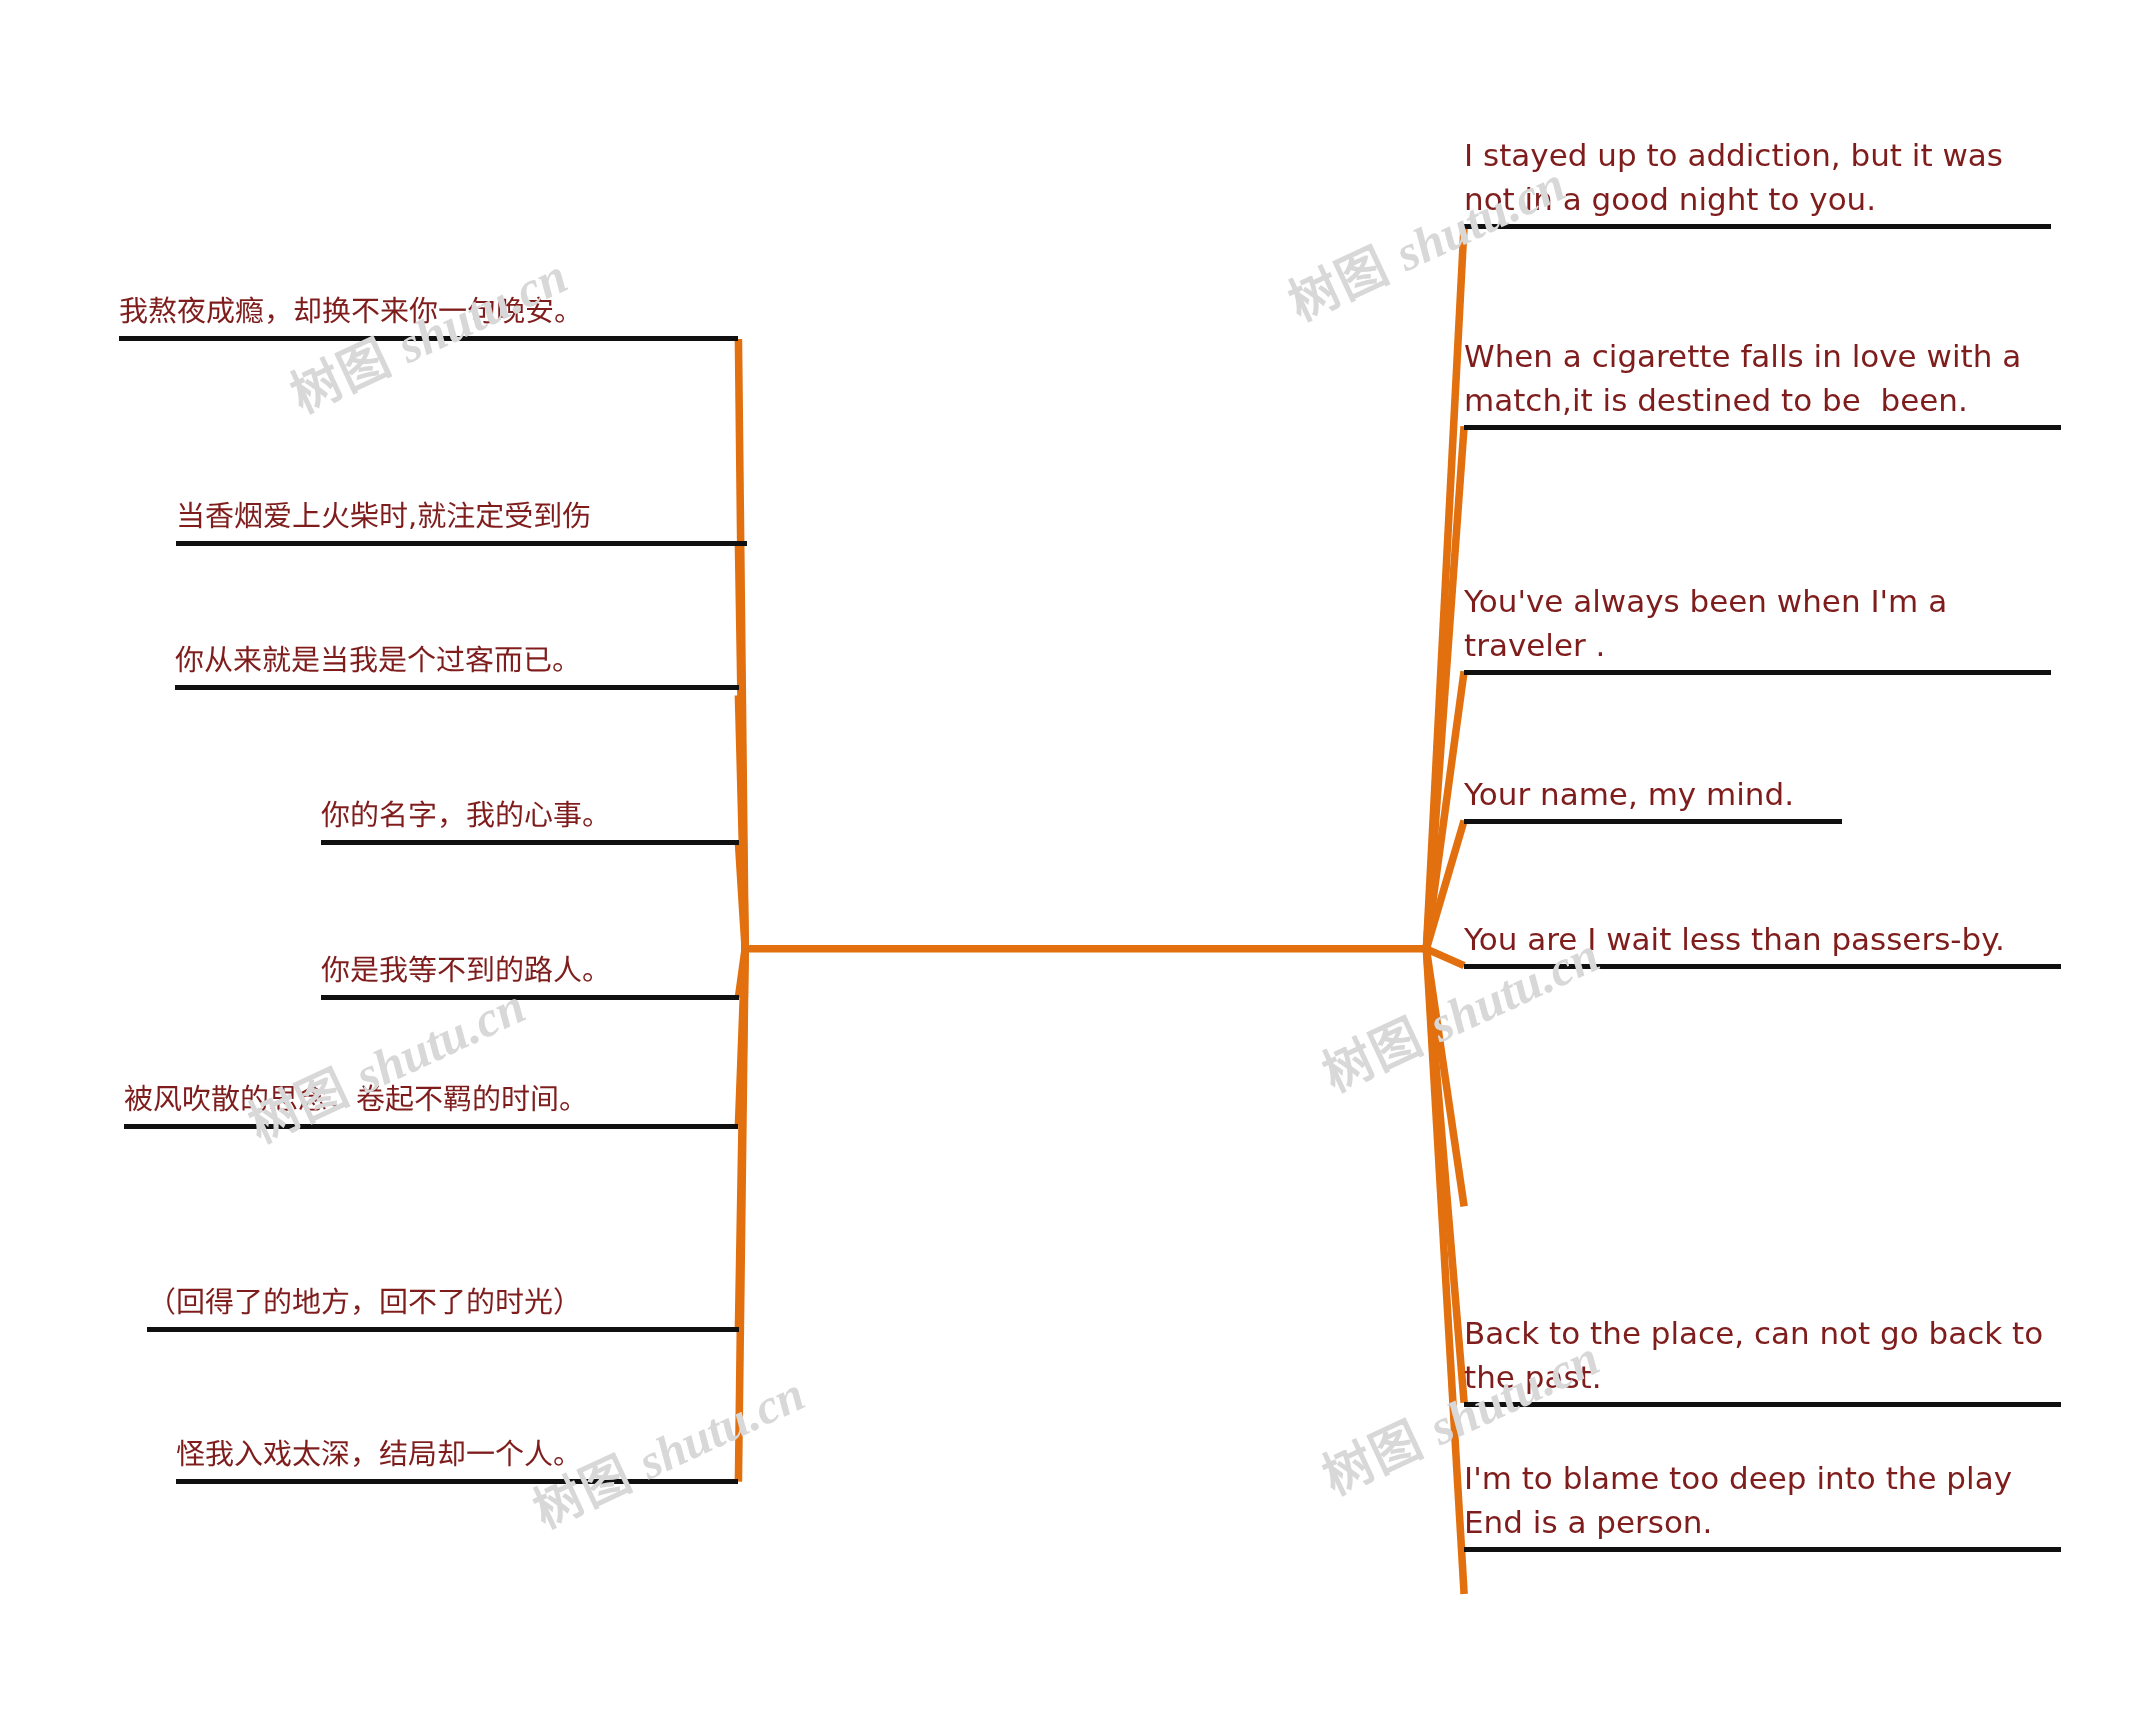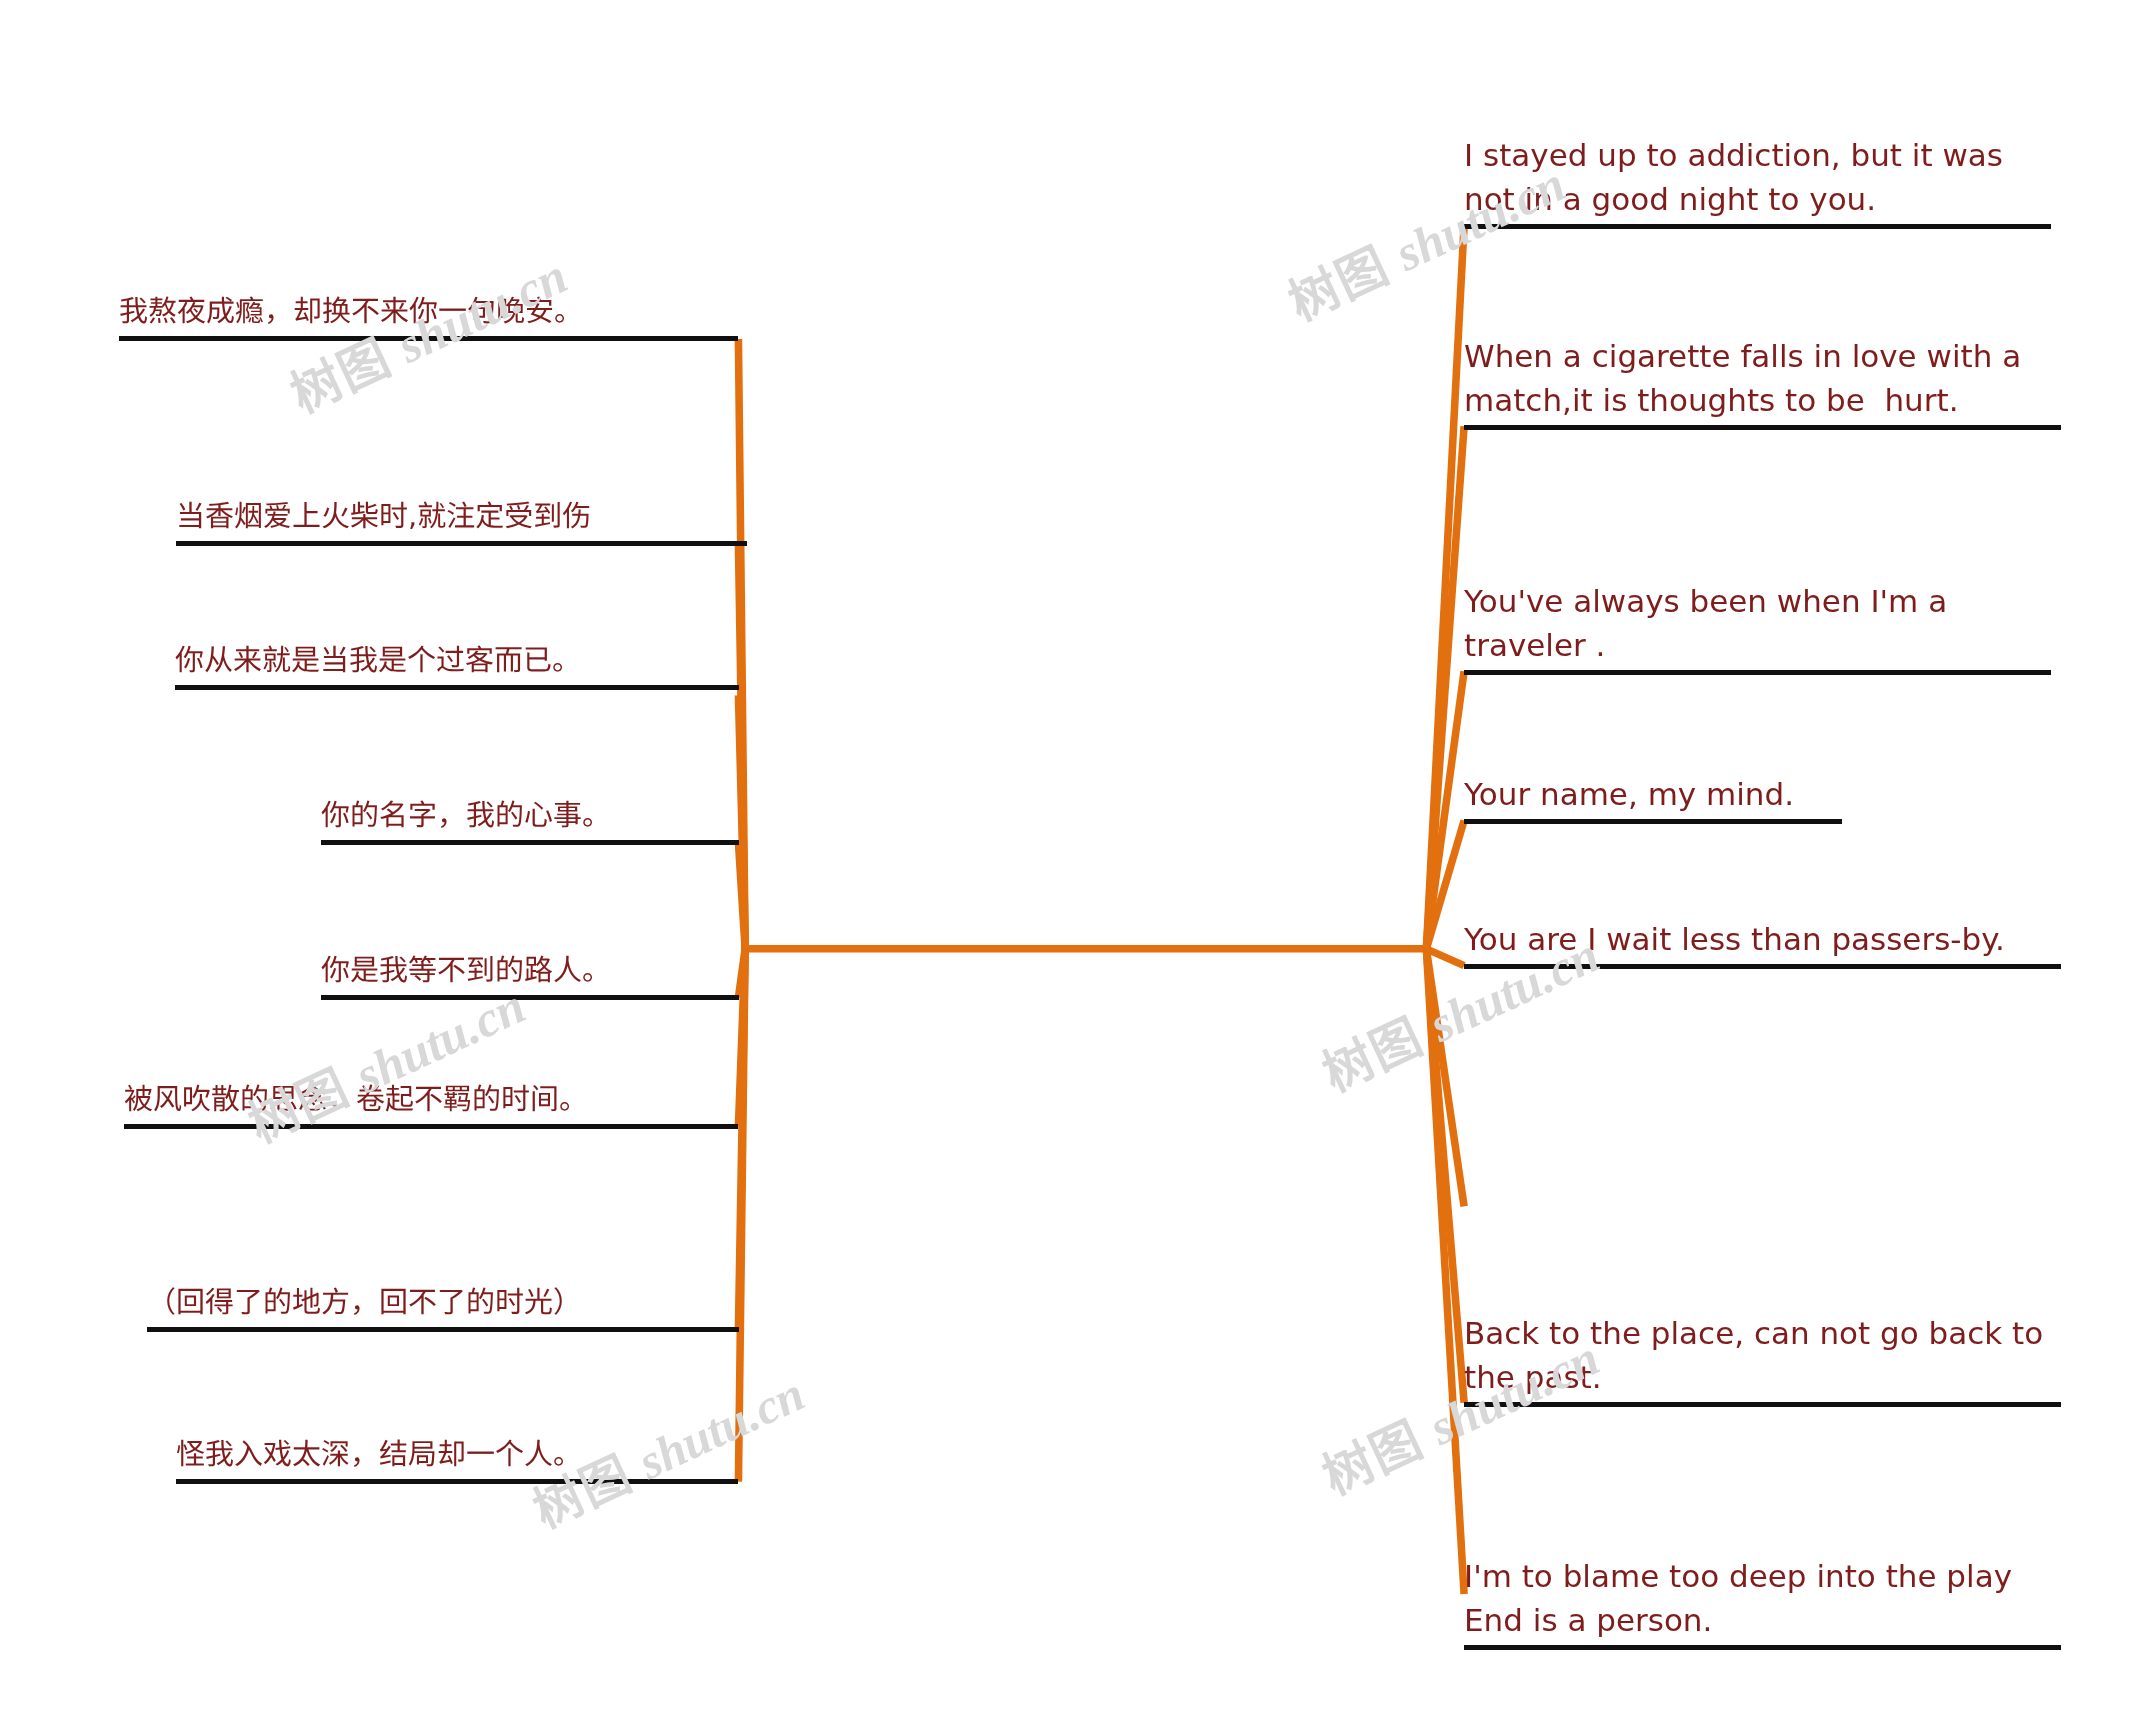--- a/index.html
+++ b/index.html
@@ -167,21 +167,21 @@
     <span class="node-text">怪我入戏太深，结局却一个人。</span>
     <span class="node-rule"></span>
   </div>
 
   <div class="node node-right" style="left:1464px; top:133px; width:587px;">
     <span class="node-text">I stayed up to addiction, but it was not in a good night to you.</span>
     <span class="node-rule"></span>
   </div>
 
   <div class="node node-right" style="left:1464px; top:334px; width:597px;">
-    <span class="node-text">When a cigarette falls in love with a match,it is thoughts to be  hurt.</span>
+    <span class="node-text">When a cigarette falls in love with a match,it is destined to be  been.</span>
     <span class="node-rule"></span>
   </div>
 
   <div class="node node-right" style="left:1464px; top:579px; width:587px;">
     <span class="node-text">You've always been when I'm a traveler .</span>
     <span class="node-rule"></span>
   </div>
 
   <div class="node node-right" style="left:1464px; top:772px; width:378px;">
     <span class="node-text">Your name, my mind.</span>
@@ -192,19 +192,19 @@
     <span class="node-text">You are I wait less than passers-by.</span>
     <span class="node-rule"></span>
   </div>
 
 
   <div class="node node-right" style="left:1464px; top:1311px; width:597px;">
     <span class="node-text">Back to the place, can not go back to the past.</span>
     <span class="node-rule"></span>
   </div>
 
-  <div class="node node-right" style="left:1464px; top:1554px; width:597px;">
+  <div class="node node-right" style="left:1464px; top:1456px; width:597px;">
     <span class="node-text">I'm to blame too deep into the play End is a person.</span>
     <span class="node-rule"></span>
   </div>
 
 </div>
 
 
 </body></html>

